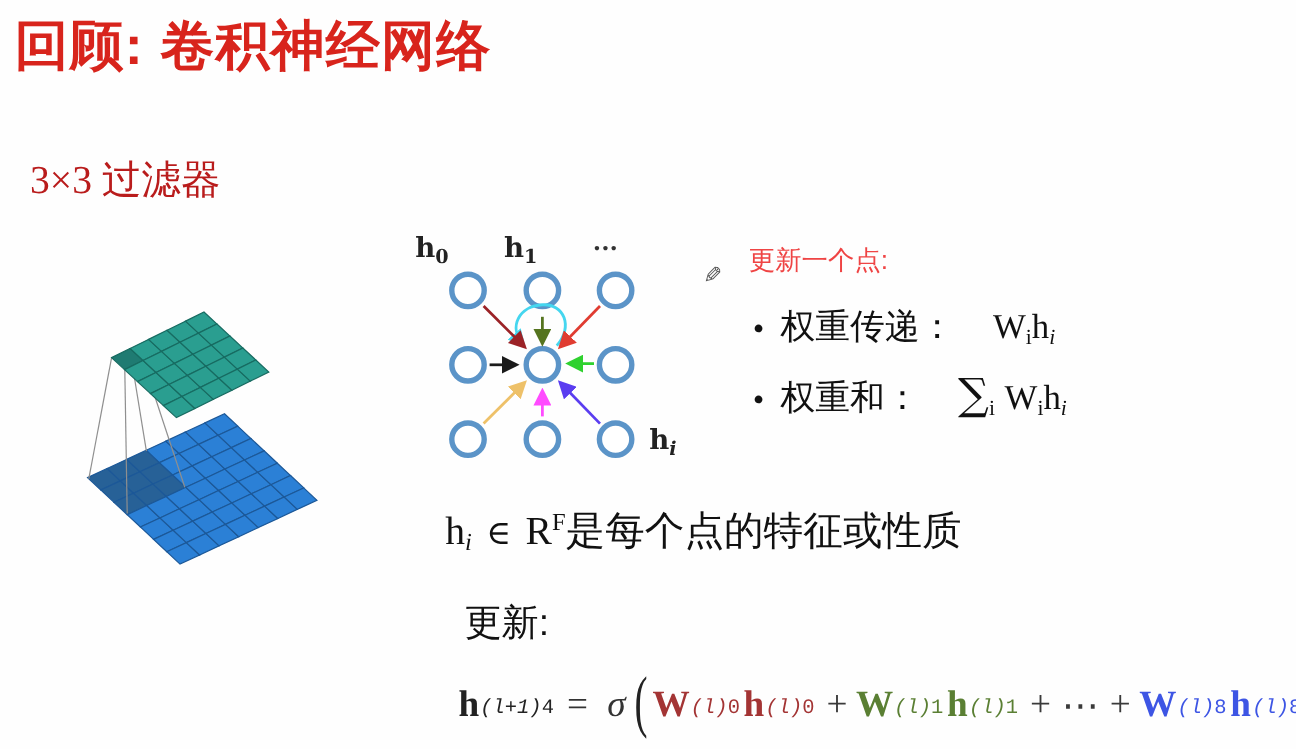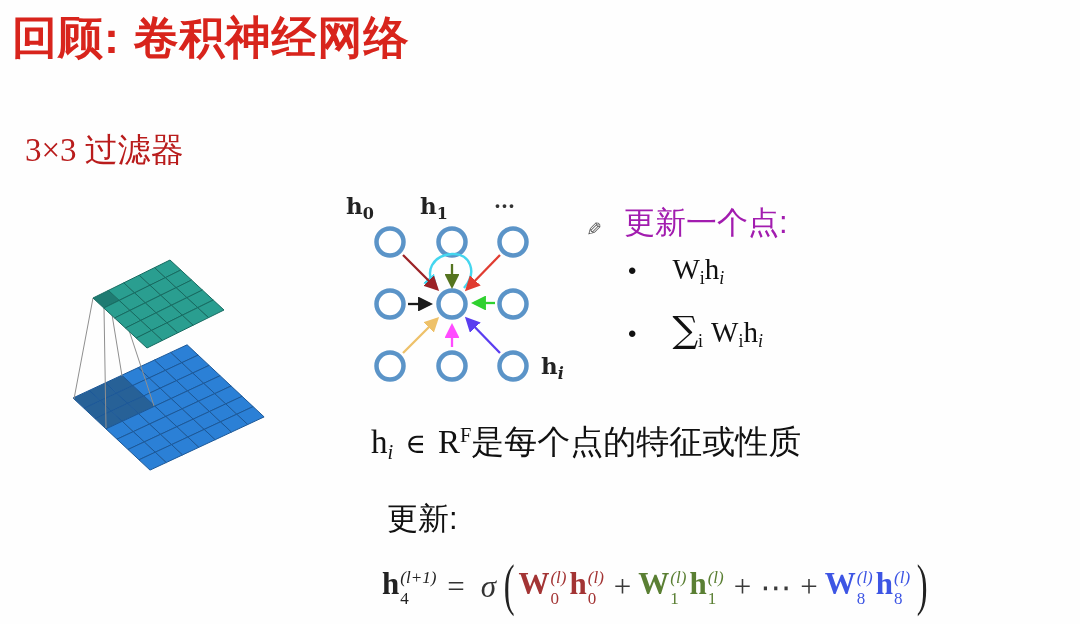--- a/index.html
+++ b/index.html
@@ -25,46 +25,46 @@
     left:210px;top:447px;width:108px;text-align:right;font-size:11px;line-height:1.45;
     color:#3a3a3a;
   }
   
   .nlabel{font-family:"DejaVu Serif","Liberation Serif",serif;font-weight:bold;font-size:23px;fill:#222;}
   .nsub{font-size:16px;}
   .nsub-it{font-size:16px;font-style:italic;}
   .ndots{font-family:"DejaVu Serif","Liberation Serif",serif;font-weight:bold;font-size:20px;fill:#333;}
   
   .pencil-icon{left:586px;top:218px;font-size:19px;color:#555;transform:scaleX(-1);}
-  .note-heading{left:624px;top:202px;font-size:31px;font-weight:500;color:#a21caf;white-space:nowrap;}
+  .note-heading{left:624px;top:202px;font-size:22px;font-weight:500;color:#ef4444;white-space:nowrap;}
   .bullet-line{font-size:29px;font-weight:500;color:#111;white-space:nowrap;display:flex;align-items:baseline;}
   .bullet-line .dot{font-size:24px;margin-right:14px;}
   .bullet1{left:628px;top:253px;}
   .bullet2{left:628px;top:309px;}
-  .mathbit{font-family:"Liberation Serif","DejaVu Serif",serif;font-weight:normal;color:#111;margin-left:22px;}
+  .mathbit{font-family:"Liberation Serif","DejaVu Serif",serif;font-weight:normal;color:#111;margin-left:32px;}
   .sb{font-size:0.62em;vertical-align:-0.28em;}
   .sb.it{font-style:italic;}
   .sp{font-size:0.62em;vertical-align:0.55em;}
   .sum{font-size:36px;font-family:"DejaVu Serif",serif;}
   
   .feature-line{left:371px;top:420px;font-size:33px;color:#111;white-space:nowrap;}
   .feature-line .serif{font-family:"Liberation Serif","DejaVu Serif",serif;}
   .feature-line .inmath{font-family:"DejaVu Serif",serif;margin:0 12px;font-size:28px;}
   
   .update-label{left:387px;top:498px;font-size:31px;font-weight:500;color:#111;}
   
   .formula{
     left:382px;top:558px;font-size:31px;font-family:"Liberation Serif","DejaVu Serif",serif;
     color:#222;white-space:nowrap;display:flex;align-items:center;height:58px;
   }
   .formula .bold{font-weight:bold;}
   .stack{
-    display:inline-flex;flex-direction:column;align-items:flex-start;
+    display:inline-flex;flex-direction:row;align-items:flex-start;
     font-size:0.55em;line-height:1.25;vertical-align:middle;position:relative;top:0.05em;
-    margin:0 3px 0 1px;font-weight:normal;
+    margin:0 3px 0 1px;font-weight:normal;font-family:Liberation Mono, monospace;
   }
   .stack .up{font-style:italic;}
   .stack .dn{font-style:normal;}
   .sigma{font-style:italic;color:#333;margin:0 4px 0 8px;}
   .op{color:#3a3a3a;margin:0 7px;font-weight:normal;}
   .eq{margin:0 8px;color:#333;}
   .paren{
     display:inline-block;transform:scale(1.05,1.85);color:#222;font-weight:400;
     margin:0 4px;position:relative;top:-2px;
   }
@@ -234,25 +234,27 @@
     <text class="ndots" x="494" y="208">...</text>
     <text class="nlabel" x="541" y="374"><tspan>h</tspan><tspan class="nsub-it" dy="5">i</tspan></text>
   </svg>
 
   <div class="abs pencil-icon">✎</div>
 
   <div class="abs note-heading">更新一个点:</div>
 
   <div class="abs bullet-line bullet1">
     <span class="dot">•</span>
+    <span>权重传递：</span>
     <span class="mathbit"><span>W</span><sub class="sb">i</sub><span>h</span><sub class="sb it">i</sub></span>
   </div>
 
   <div class="abs bullet-line bullet2">
     <span class="dot">•</span>
+    <span>权重和：</span>
     <span class="mathbit" style=""><span class="sum">∑</span><sub class="sb">i</sub><span style="margin-left:8px;">W</span><sub class="sb">i</sub><span>h</span><sub class="sb it">i</sub></span>
   </div>
 
   <div class="abs update-label">更新:</div>
 
   <div class="abs feature-line">
     <span class="serif">h</span><sub class="sb it serif">i</sub><span class="inmath">∈</span><span class="serif">R</span><sup class="sp serif">F</sup><span>是每个点的特征或性质</span>
   </div>
 
   <div class="abs formula">

